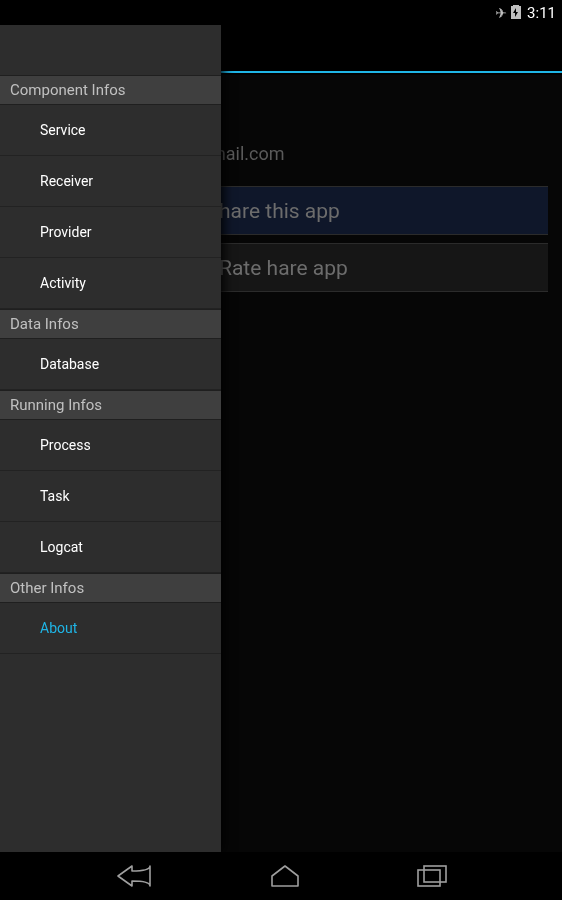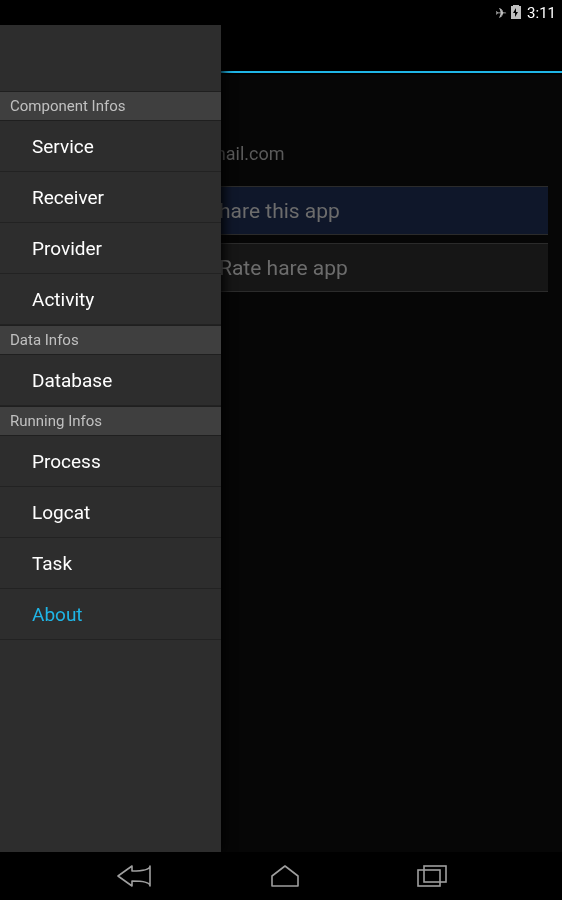--- a/index.html
+++ b/index.html
@@ -19,23 +19,23 @@
 .logo svg { display: block; }
 .action-title { margin-left: 10px; font-size: 18px; color: #fff; font-weight: 400; }
 
 
 .main { position: absolute; left: 0; top: 75px; right: 0; bottom: 48px; background: #060606; }
 
 
 .drawer { position: absolute; left: 0; top: 25px; width: 221px; bottom: 48px; background: #2d2d2d; box-shadow: 3px 0 10px rgba(0,0,0,.9); z-index: 10; }
 
 .drawer-spacer { height: 50px; background: transparent; } 
-.drawer-scroll { position: absolute; top: 50px; bottom: 0; left: 0; right: 0; overflow: hidden; margin-top: 16px; }
+.drawer-scroll { position: absolute; top: 50px; bottom: 0; left: 0; right: 0; overflow: hidden; }
 .section { background: #3f3f3f; color: #c0c0c0; font-size: 15px; height: 30px; display: flex; align-items: center; padding: 0 10px; border-top: 1px solid #1f1f1f; border-bottom: 1px solid #1f1f1f; }
-.item { height: 51px; display: flex; align-items: center; padding: 0 32px; color: #fff; font-size: 19px; border-bottom: 1px solid #222; }
+.item { height: 51px; display: flex; align-items: center; padding: 0 40px; color: #fff; font-size: 14px; border-bottom: 1px solid #222; }
 .item[data-selected="true"] { color: #1fb5e6; }
 
 
 .nav-bar { position: absolute; left: 0; right: 0; bottom: 0; height: 48px; background: #000; display: flex; align-items: center; justify-content: space-evenly; }
 .nav-bar svg { display: block; }
 
 
 .main .email-line { position: absolute; top: 68px; left: 210px; color: #5a5a5a; font-size: 18px; }
 .main .share { position: absolute; top: 111px; left: 210px; right: 14px; height: 49px; background: #0f172a; color: #6c6c6c; font-size: 21px; display: flex; align-items: center; justify-content: flex-start; padding-left: 8px; border: 1px solid #2b2b2b; border-right: none;}
 .main .rate  { position: absolute; top: 168px; left: 210px; right: 14px; height: 49px; background: #161616; color: #6c6c6c; font-size: 21px; display: flex; align-items: center; justify-content: flex-start; padding-left: 8px; border: 1px solid #2b2b2b; border-right: none;}
@@ -78,22 +78,23 @@
   <div class="drawer-scroll" id="drawer-scroll">
       <div class="section">Component Infos</div>
       <div class="item">Service</div>
       <div class="item">Receiver</div>
       <div class="item">Provider</div>
       <div class="item">Activity</div>
       <div class="section">Data Infos</div>
       <div class="item">Database</div>
       <div class="section">Running Infos</div>
       <div class="item">Process</div>
+      <div class="item">Task</div>
       <div class="item">Logcat</div>
-      <div class="item">Task</div>
+      <div class="section">Other Infos</div>
       <div class="item" data-selected="true">About</div>
     </div>
 </div>
 
 <div class="nav-bar">
   <div>
     <svg width="38" height="24" viewBox="0 0 38 24">
         <path d="M2 12 L16 2 L16 7 Q34 7 34 2 L34 22 Q34 17 16 17 L16 22 Z" fill="none" stroke="#9f9f9f" stroke-width="1.6" stroke-linejoin="round"></path>
       </svg>
   </div>

